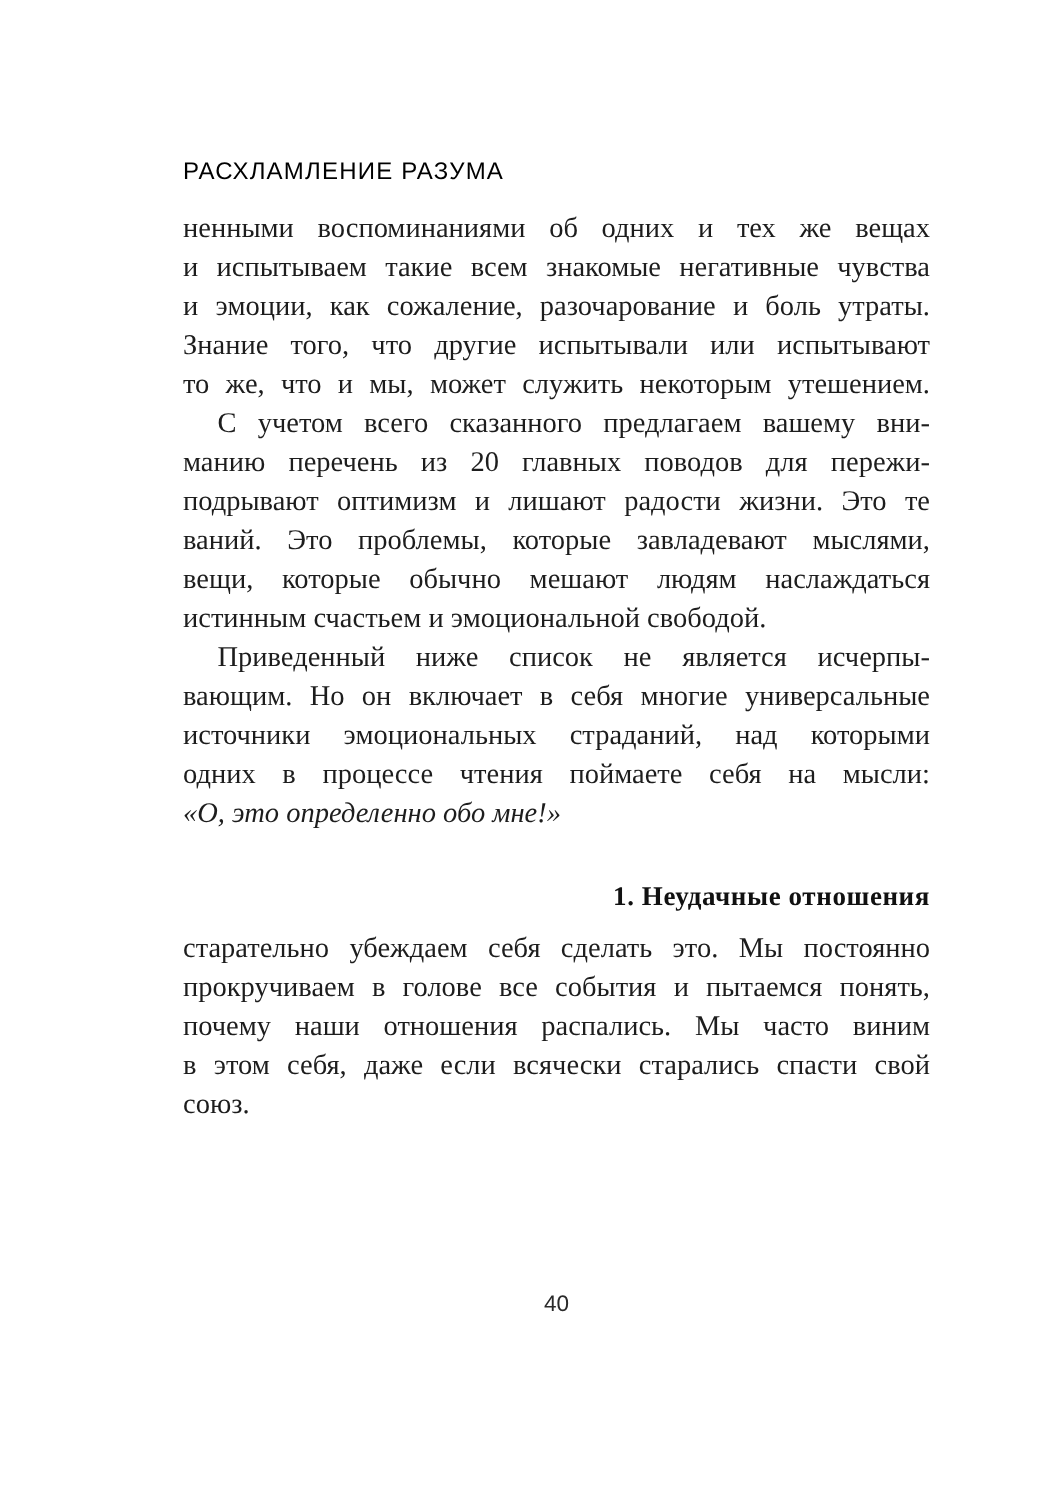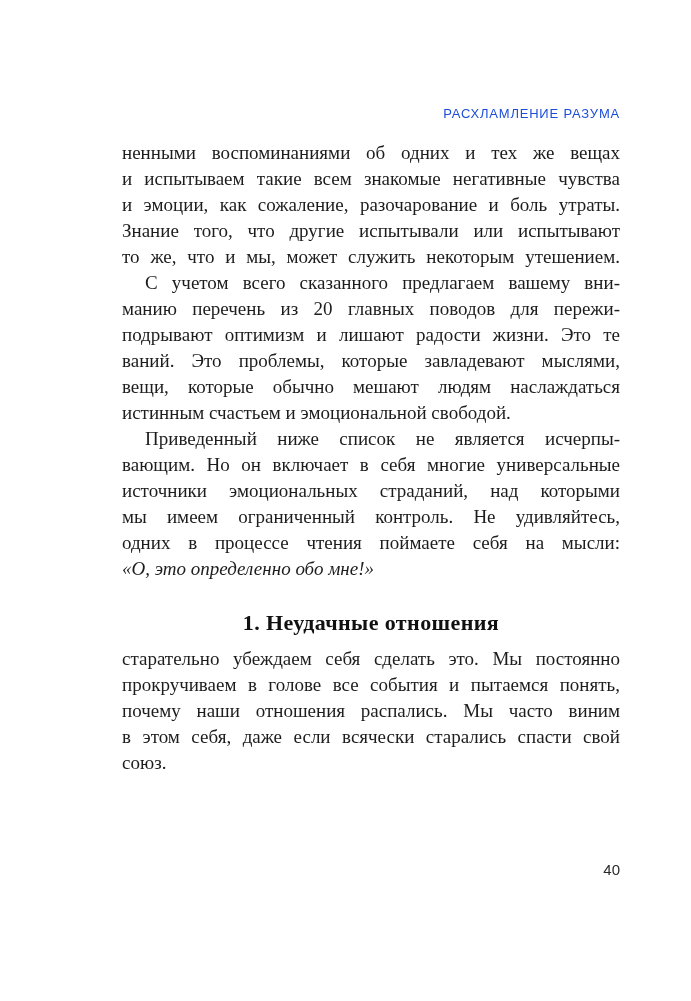--- a/index.html
+++ b/index.html
@@ -14,26 +14,26 @@
     background: #ffffff;
     overflow: hidden;
     font-family: "Liberation Serif", serif;
     color: #1d1d1d;
   }
   .running-head {
     position: absolute;
     top: 106px;
     left: 122px;
     width: 498px;
-    text-align: right;
+    text-align: left;
     font-family: "Liberation Sans", sans-serif;
-    font-size: 13px;
+    font-size: 16px;
     font-weight: 400;
     letter-spacing: 0.8px;
-    color: #1d4ed8;
+    color: #000000;
   }
   .body-text {
     position: absolute;
     top: 140px;
     left: 122px;
     width: 498px;
     font-size: 19px;
     line-height: 26px;
   }
   .para { margin: 0; padding: 0; }
@@ -42,33 +42,33 @@
     text-align-last: justify;
     white-space: normal;
     height: 26px;
     overflow: hidden;
   }
   .line.end { text-align-last: left; }
   .line.ind { text-indent: 23px; }
   .line.it  { font-style: italic; }
   .section-heading {
     margin: 26px 0 8px 0;
-    font-size: 22px;
+    font-size: 18px;
     line-height: 30px;
     font-weight: 700;
     letter-spacing: 0.4px;
     color: #111111;
-    text-align: center;
+    text-align: right;
   }
   .page-number {
     position: absolute;
     top: 861px;
     left: 122px;
     width: 498px;
-    text-align: right;
+    text-align: center;
     font-family: "Liberation Sans", sans-serif;
     font-size: 15px;
     color: #2a2a2a;
   }
 </style>
 </head>
 <body>
 
 <div class="page">
 
@@ -90,21 +90,20 @@
       <div class="line">подрывают оптимизм и лишают радости жизни. Это те</div>
       <div class="line">ваний. Это проблемы, которые завладевают мыслями,</div>
       <div class="line">вещи, которые обычно мешают людям наслаждаться</div>
       <div class="line end">истинным счастьем и эмоциональной свободой.</div>
     </div>
 
     <div class="para">
       <div class="line ind">Приведенный ниже список не является исчерпы-</div>
       <div class="line">вающим. Но он включает в себя многие универсальные</div>
       <div class="line">источники эмоциональных страданий, над которыми</div>
-      <div class="line">мы имеем ограниченный контроль. Не удивляйтесь,</div>
       <div class="line">одних в процессе чтения поймаете себя на мысли:</div>
       <div class="line end it">«О, это определенно обо мне!»</div>
     </div>
 
     <h2 class="section-heading">1. Неудачные отношения</h2>
 
     <div class="para">
       <div class="line">старательно убеждаем себя сделать это. Мы постоянно</div>
       <div class="line">прокручиваем в голове все события и пытаемся понять,</div>
       <div class="line">почему наши отношения распались. Мы часто виним</div>

